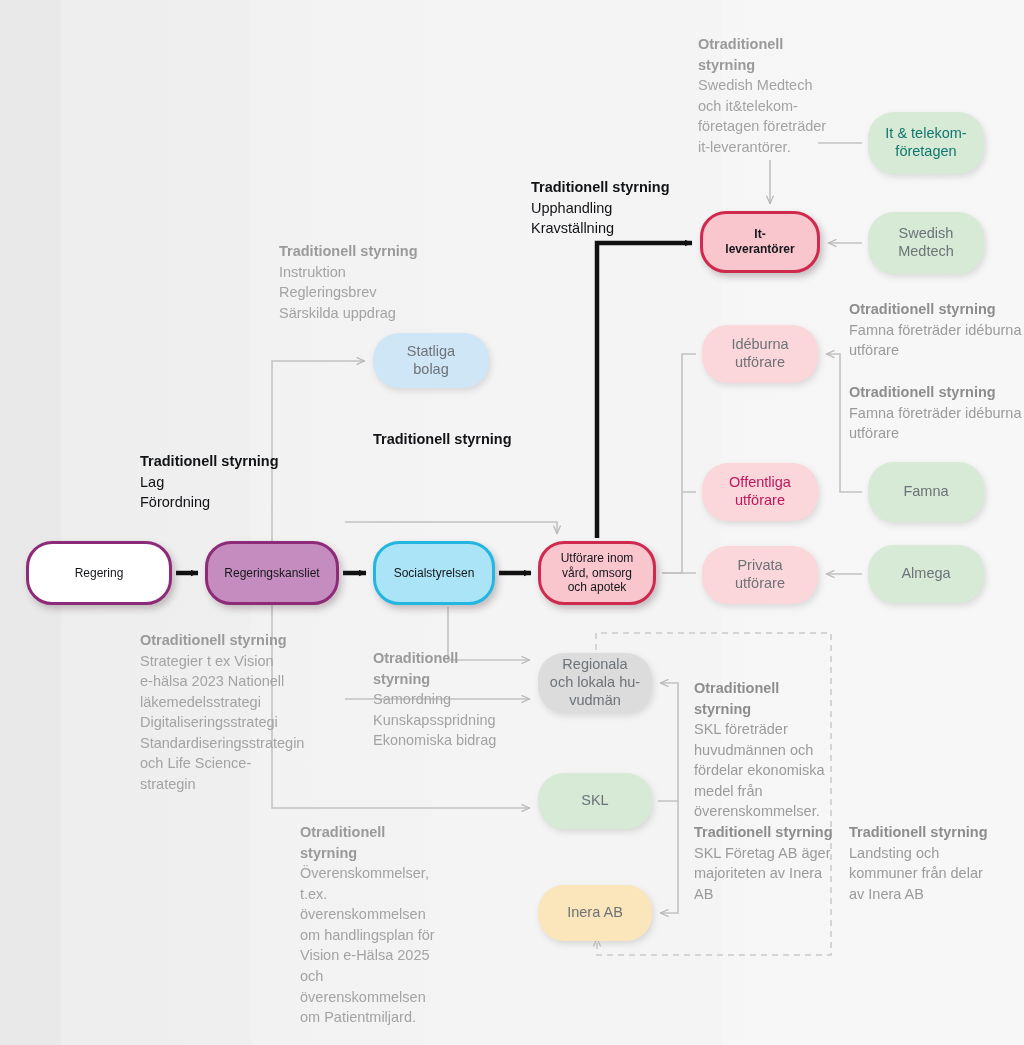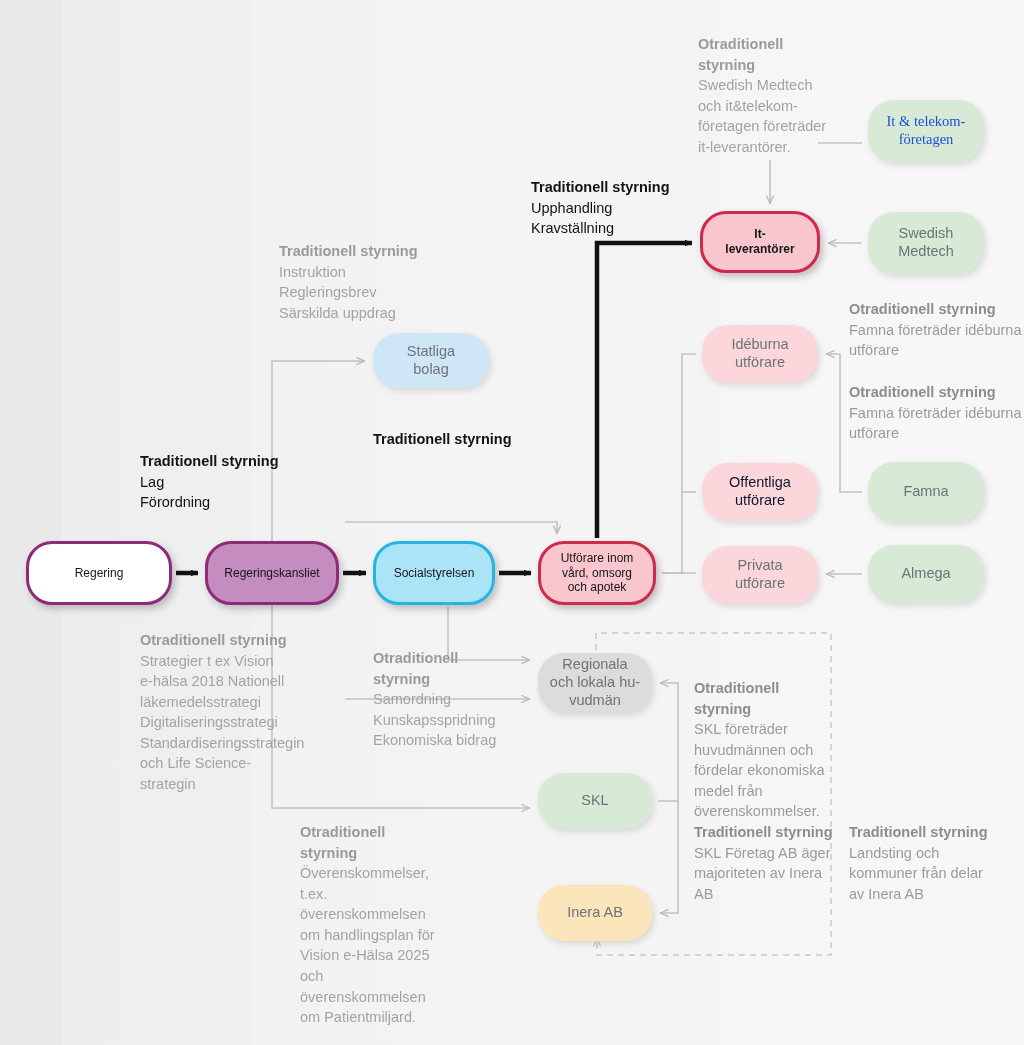--- a/index.html
+++ b/index.html
@@ -61,25 +61,25 @@
                         background:#f9c6ce; border-color:#cf2a4e;
                         font-size:14px;}
   .n-itleverantorer    {left:700px; top:211px; width:120px; height:62px;
                         background:#f9c6ce; border-color:#cf2a4e;}
 
   .n-statliga   {left:373px; top:333px; width:116px; height:55px;
                  background:#cfe6f7; color:#6d7378;}
   .n-ideburna   {left:702px; top:325px; width:116px; height:58px;
                  background:#fbd6da; color:#6d7378;}
   .n-offentliga {left:702px; top:463px; width:116px; height:58px;
-                 background:#fbd6da; color:#0f172a;}
+                 background:#fbd6da; color:#be185d;}
   .n-privata    {left:702px; top:546px; width:116px; height:58px;
                  background:#fbd6da; color:#6d7378;}
-  .n-ittelekom  {left:868px; top:100px; width:116px; height:62px;
-                 background:#d6ead6; color:#1d4ed8;font-family:Liberation Serif, serif;}
+  .n-ittelekom  {left:868px; top:112px; width:116px; height:62px;
+                 background:#d6ead6; color:#0f766e;}
   .n-medtech    {left:868px; top:212px; width:116px; height:62px;
                  background:#d6ead6; color:#6d7378;}
   .n-famna      {left:868px; top:462px; width:116px; height:60px;
                  background:#d6ead6; color:#6d7378;}
   .n-almega     {left:868px; top:545px; width:116px; height:58px;
                  background:#d6ead6; color:#6d7378;}
   .n-regionala  {left:538px; top:653px; width:114px; height:60px;
                  background:#dcdcdc; color:#6d7378; font-size:13.5px;}
   .n-skl        {left:538px; top:773px; width:114px; height:56px;
                  background:#d6ead6; color:#6d7378;}
@@ -248,21 +248,21 @@
     <div class="hd">Traditionell styrning</div>
     <div class="bd ml">Lag<br>Förordning</div>
   </div>
 
   <div class="ann dark a-trad-fore">
     <div class="hd">Traditionell styrning</div>
   </div>
 
   <div class="ann grey a-otrad-strat">
     <div class="hd">Otraditionell styrning</div>
-    <div class="bd">Strategier t ex Vision e-hälsa 2018 Nationell läkemedelsstrategi Digitaliseringsstrategi Standardiseringsstrategin och Life Science-strategin</div>
+    <div class="bd">Strategier t ex Vision e-hälsa 2023 Nationell läkemedelsstrategi Digitaliseringsstrategi Standardiseringsstrategin och Life Science-strategin</div>
   </div>
 
   <div class="ann grey a-otrad-samord">
     <div class="hd">Otraditionell styrning</div>
     <div class="bd">Samordning
 Kunskapsspridning
 Ekonomiska bidrag</div>
   </div>
 
   <div class="ann grey a-otrad-overens">

